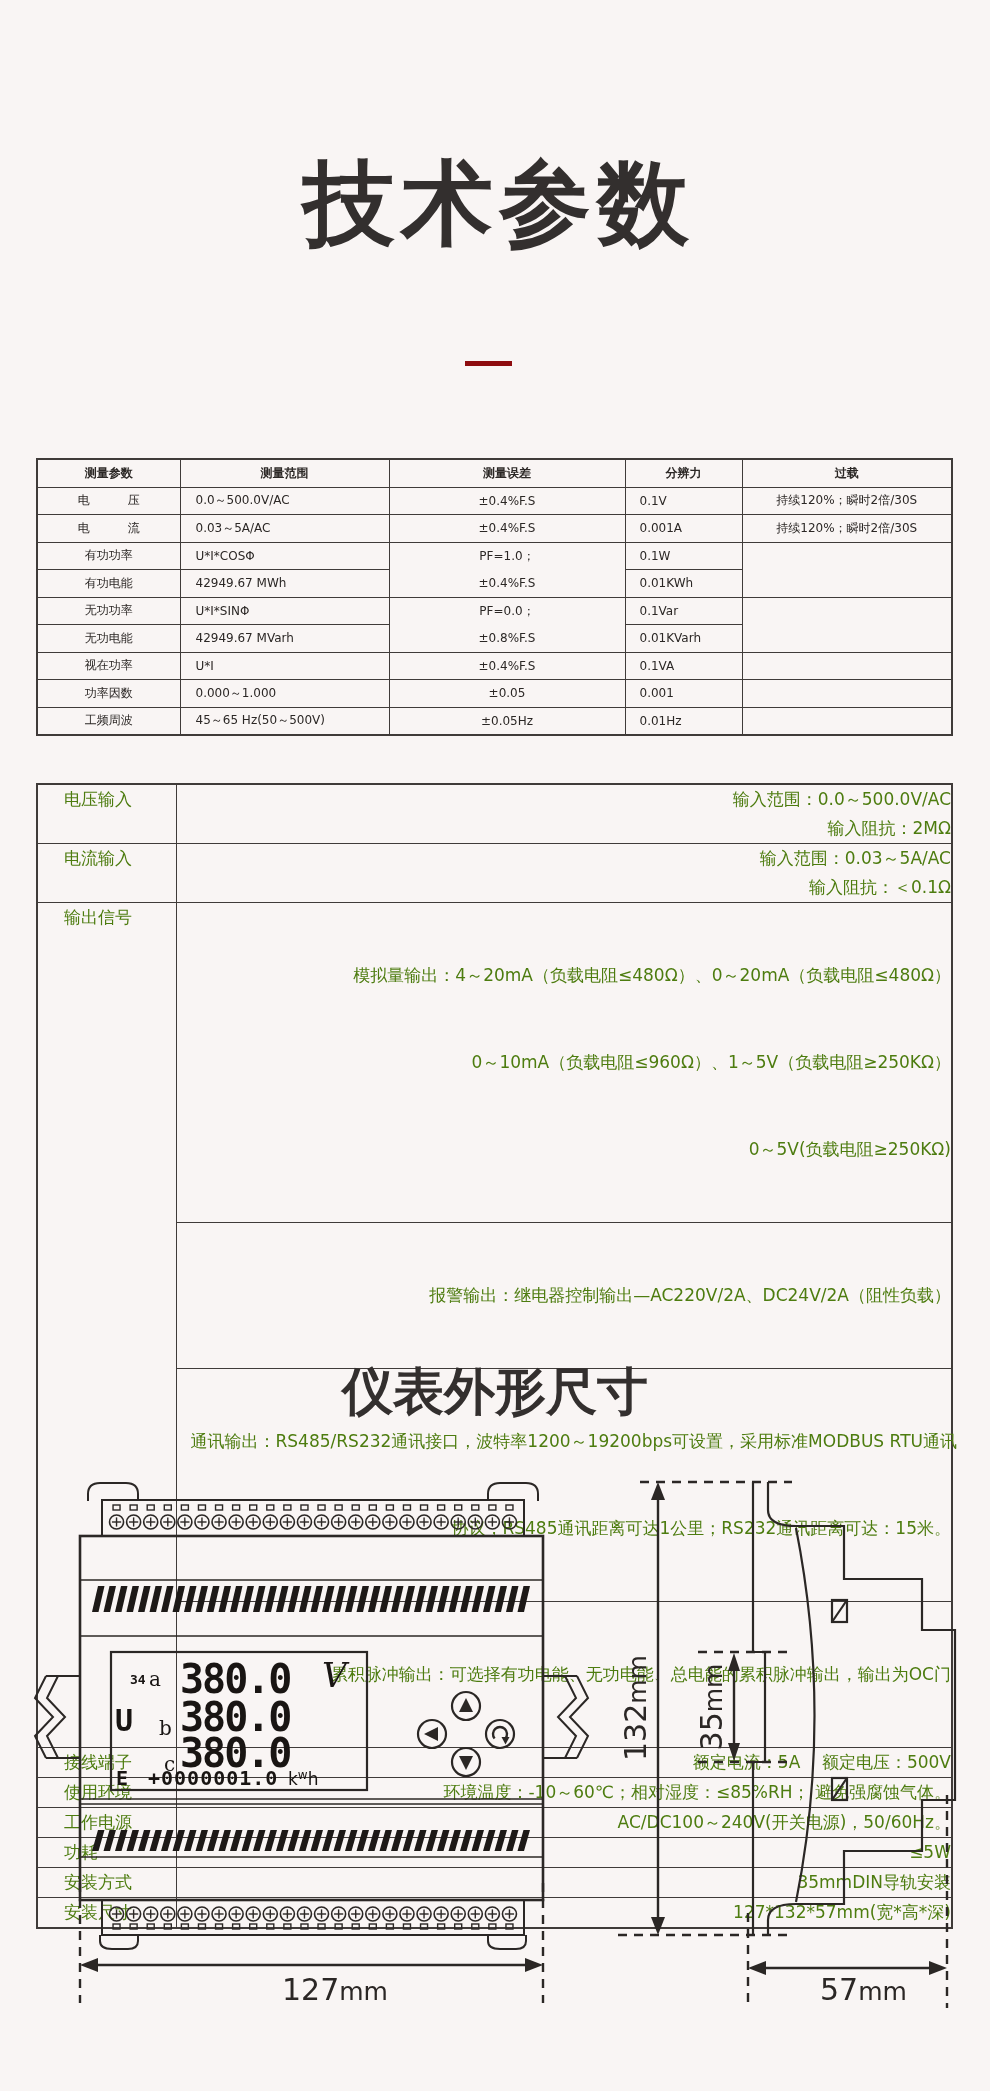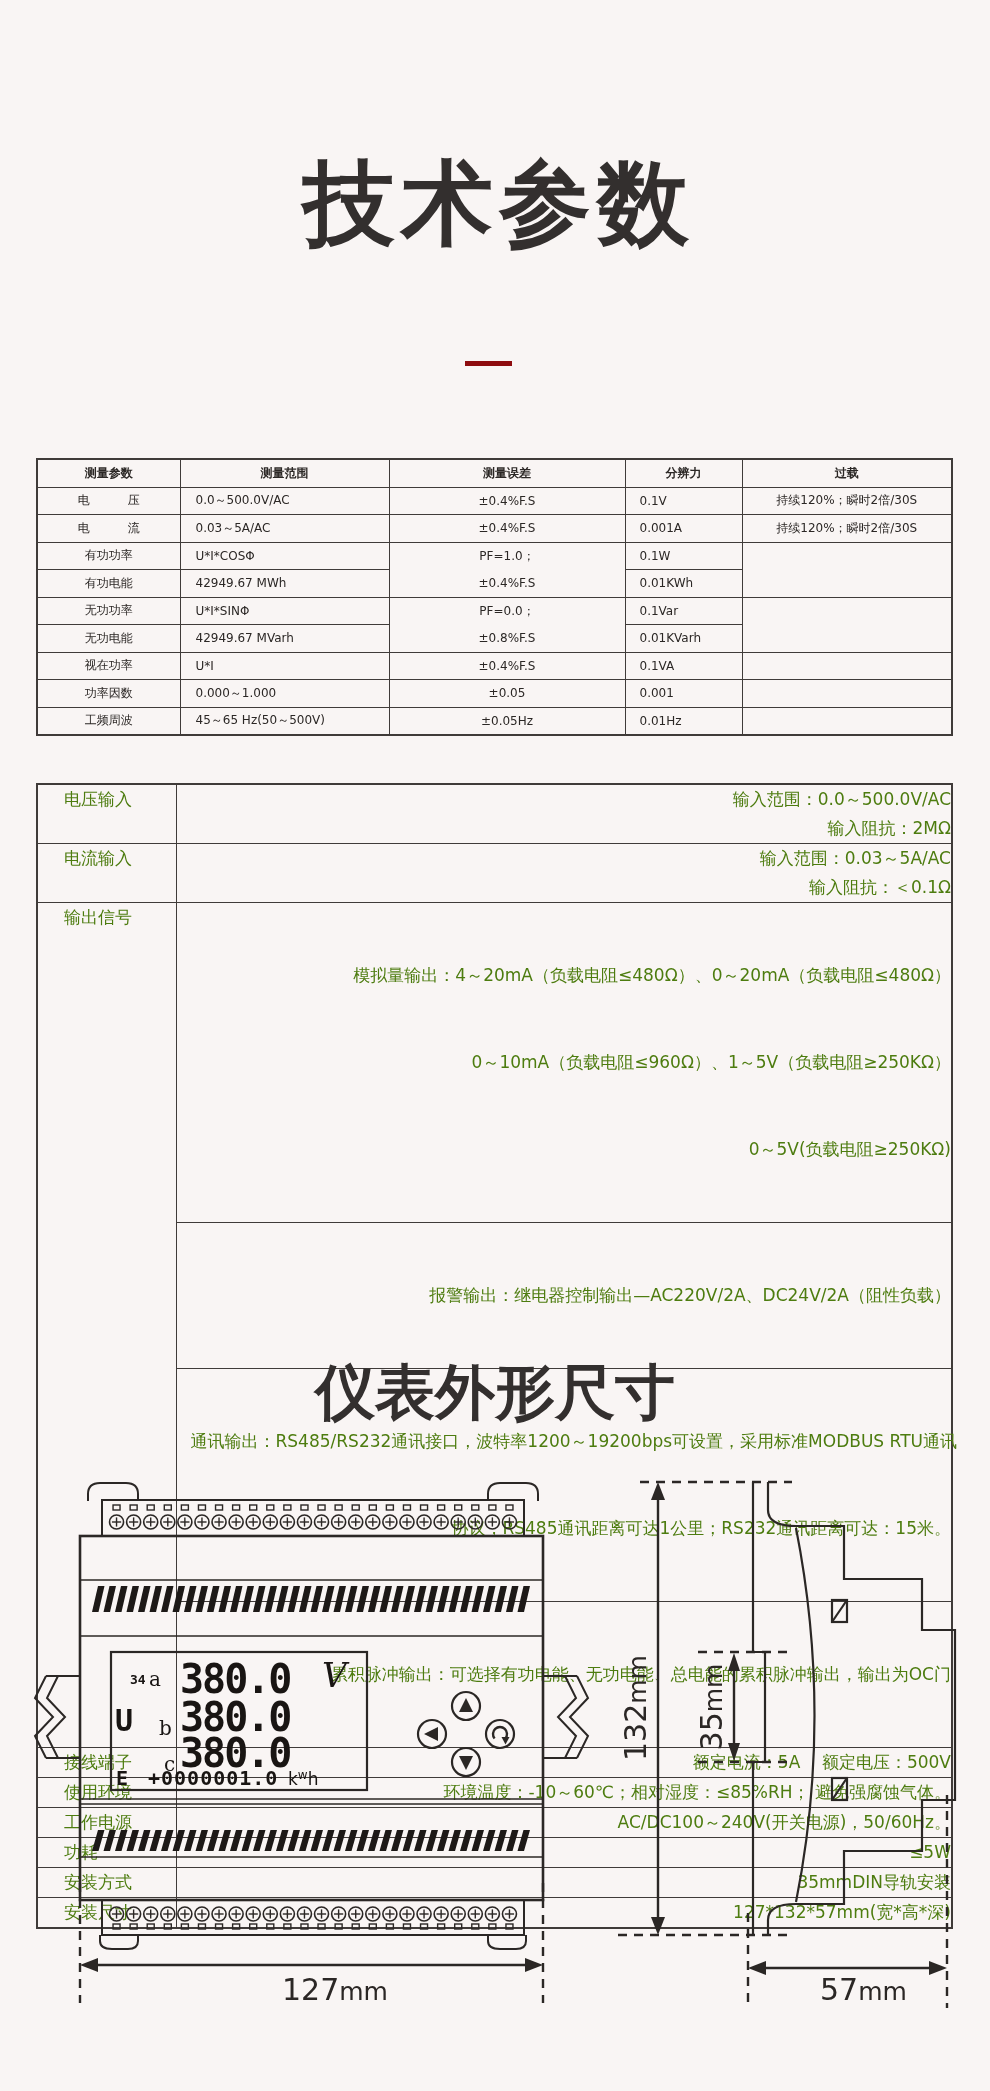--- a/index.html
+++ b/index.html
@@ -46,21 +46,21 @@
   .t2 .lbl{padding-left:26px;white-space:pre;}
   .t2 .cnt{padding-left:14px;text-align:right;}
   .t2 .cnt div{white-space:pre;}
   .t2 .blk{margin-left:-14px;padding-left:14px;}
   .t2 .blk + .blk{border-top:1px solid #403b39;}
   .ind-a{padding-left:118px;}
   .ind-b{padding-left:109px;}
   
   .section-title{
     position:absolute;left:0;top:1366px;width:990px;height:52px;
-    font-size:60px;line-height:52px;font-weight:900;text-align:center;color:#332f2e;
+    font-size:51px;line-height:52px;font-weight:900;text-align:center;color:#332f2e;
   }
   .diagram{position:absolute;left:30px;top:1455px;}
   .ln{stroke:#2b2725;fill:none;}
   .dash{stroke:#2b2725;fill:none;stroke-width:2.4;stroke-dasharray:9 7;}
   .dimtxt{font-size:30px;fill:#2b2725;}
   .dimtxt .unit{font-size:25px;}
   .lcd-seg{font-family:"DejaVu Sans Mono","Liberation Mono",monospace;font-weight:700;fill:#191513;}
   .lcd-serif{font-family:"DejaVu Serif","Liberation Serif",serif;fill:#191513;}
 </style>
 </head>

